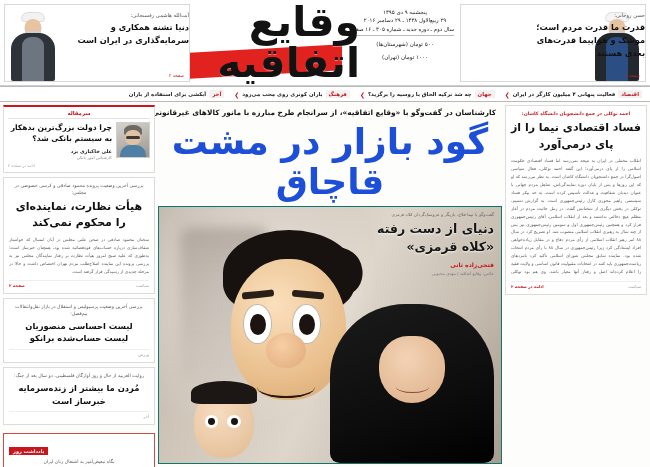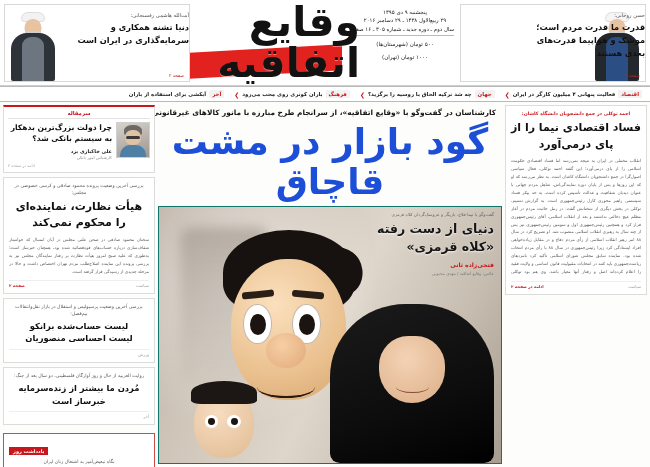--- a/index.html
+++ b/index.html
@@ -738,22 +738,22 @@
         <div class="card-title sm">هیأت نظارت، نماینده‌ای را محکوم نمی‌کند</div>
         <div class="card-body">سخنان محمود صادقی در صحن علنی مجلس در آبان امسال که خواستار شفاف‌سازی درباره حساب‌های قوه‌قضائیه شده بود، همچنان خبرساز است؛ به‌طوری که علیه صبح امروز هیأت نظارت بر رفتار نمایندگان مجلس نیز به بررسی پرونده این نماینده اصلاح‌طلب مردم تهران اختصاص داشت و حالا در مرحله جدیدی از رسیدگی قرار گرفته است.</div>
         <div class="card-foot">
           <span>سیاست</span>
           <span class="more">صفحه ۲</span>
         </div>
       </div>
 
       <div class="card">
         <div class="card-kicker">بررسی آخرین وضعیت پرسپولیس و استقلال در بازار نقل‌وانتقالات نیم‌فصل:</div>
+        <div class="card-title xs">لیست احساسی منصوریان</div>
         <div class="card-title xs">لیست حساب‌شده برانکو</div>
-        <div class="card-title xs">لیست احساسی منصوریان</div>
         <div class="card-foot">
           <span>ورزش</span>
         </div>
       </div>
 
       <div class="card">
         <div class="card-kicker">روایت العربیه از حال و روز آوارگان فلسطینی، دو سال بعد از جنگ:</div>
         <div class="card-title xs">مُردن ما بیشتر از زنده‌سرمایه</div>
         <div class="card-title xs">خبرساز است</div>
         <div class="card-foot">

